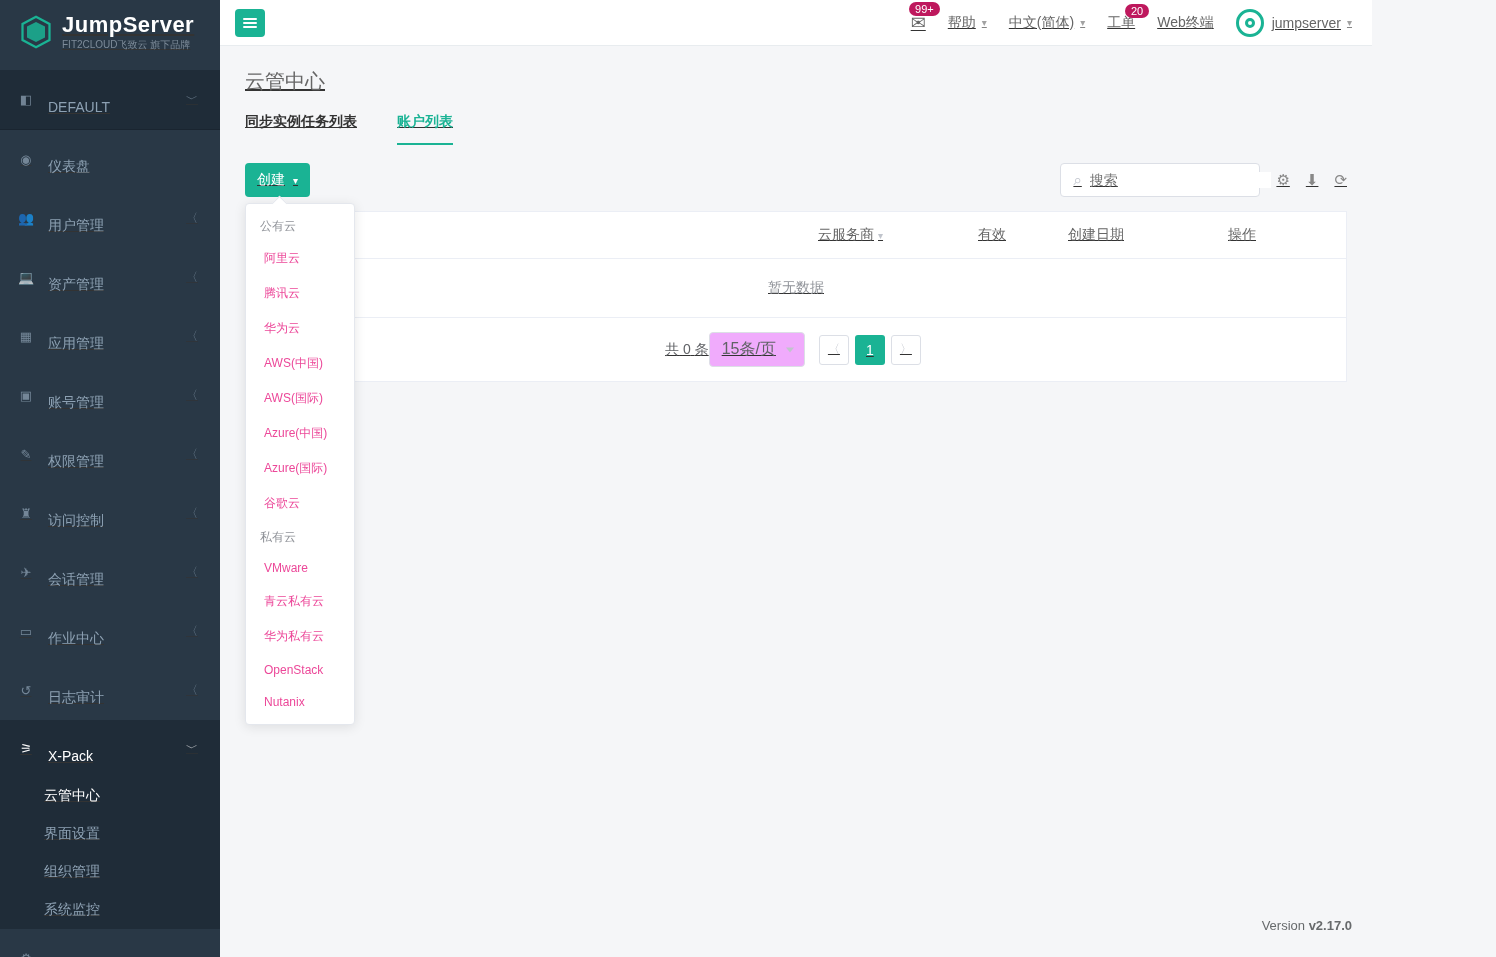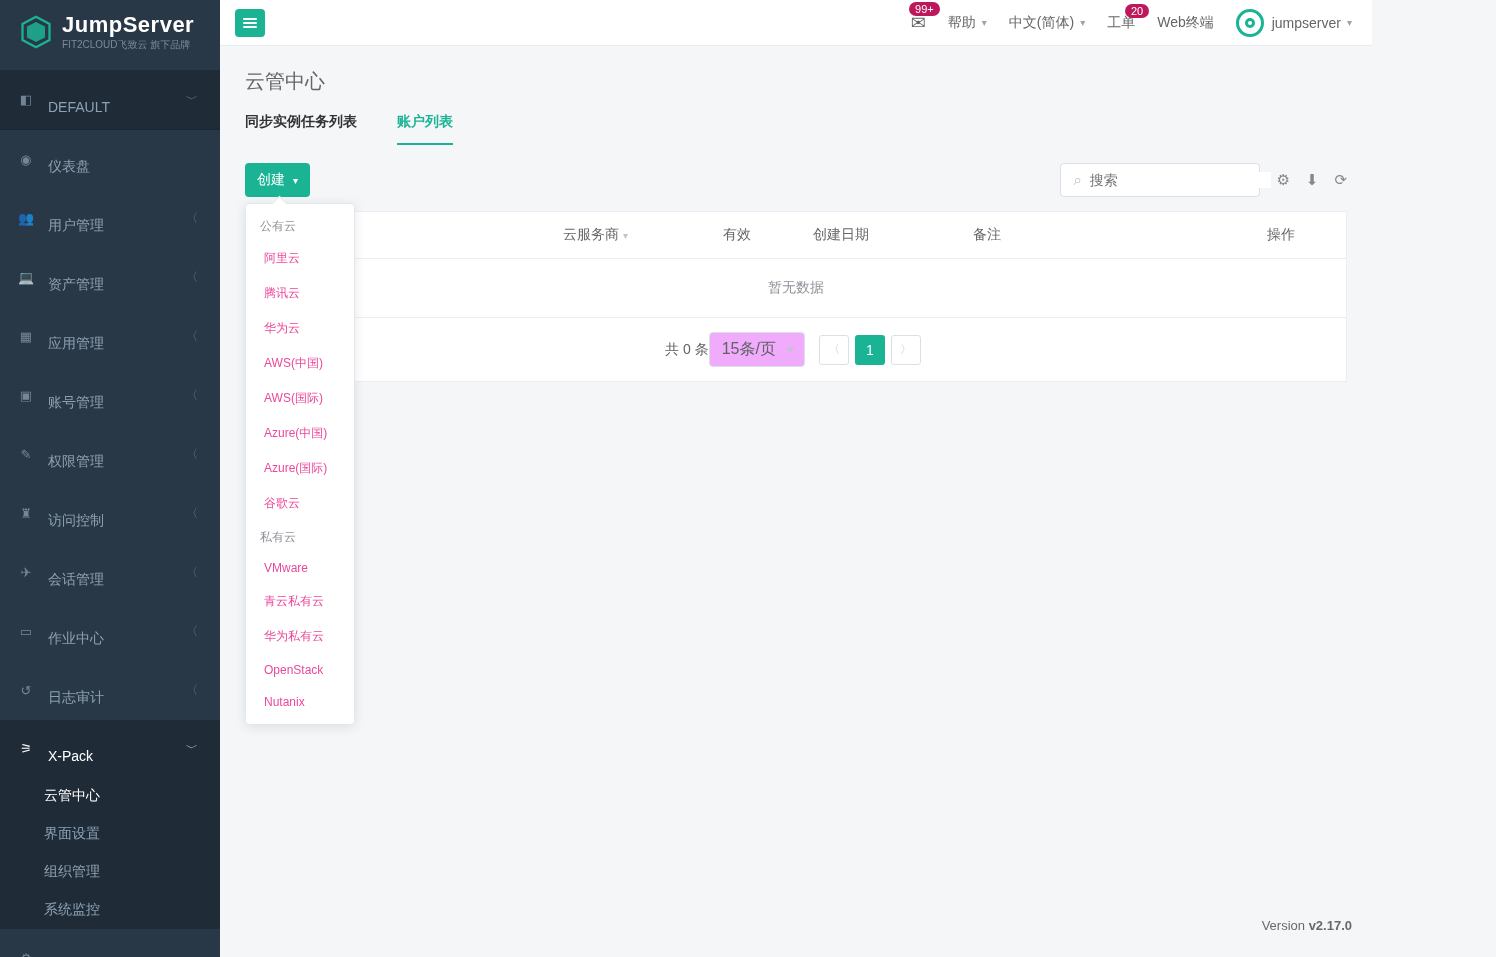--- a/index.html
+++ b/index.html
@@ -1,17 +1,17 @@
 <!DOCTYPE html>
 <html><head>
 <meta charset="utf-8">
 <style>
 * { box-sizing: border-box; margin: 0; padding: 0; }
 body { font-family: -apple-system, BlinkMacSystemFont, "Segoe UI", Arial, sans-serif; font-size: 14px; color: #333; background: #f5f6f8; }
-.app { display: flex; height: 957px; width: 1372px; position: relative; }
+.app { display: flex; height: 957px; width: 1372px; position: relative; text-decoration: underline; }
 
 
 .sidebar { width: 220px; background: #293846; color: #8da1b3; flex-shrink: 0; display: flex; flex-direction: column; }
 .logo-area { padding: 12px 18px 18px 18px; display: flex; align-items: center; gap: 8px; }
 .logo-icon { width: 36px; height: 36px; flex-shrink: 0; }
 .logo-text { display: flex; flex-direction: column; }
 .logo-title { color: #fff; font-size: 22px; font-weight: 700; letter-spacing: 0.5px; }
 .logo-sub { color: #7d8b99; font-size: 10px; }
 .nav { list-style: none; }
 .nav-item { display: flex; align-items: center; padding: 13px 22px 13px 18px; color: #8da1b3; cursor: pointer; position: relative; }
@@ -67,21 +67,21 @@
 
 .table { background: #fff; border: 1px solid #ebeef5; width: 100%; }
 .thead { display: flex; background: #fff; border-bottom: 1px solid #ebeef5; }
 .th { padding: 14px 12px; font-size: 14px; color: #666; font-weight: 500; display: flex; align-items: center; }
 .th.check { width: 50px; justify-content: center; }
 .th.name { flex: 2; }
 .th.provider { width: 160px; }
 .th.valid { width: 90px; }
 .th.date { width: 160px; }
 .th.remark { flex: 2; }
-.th.ops { width: 130px; justify-content: center; }
+.th.ops { width: 130px; }
 .th .sort { margin-left: 4px; font-size: 10px; color: #c0c4cc; }
 .checkbox { width: 14px; height: 14px; border: 1px solid #dcdfe6; border-radius: 2px; background: #fff; }
 .empty-row { text-align: center; padding: 20px; color: #909399; font-size: 14px; border-bottom: 1px solid #ebeef5; }
 
 
 .pagination { display: flex; align-items: center; justify-content: center; padding: 14px; background: #fff; border-top: 0; }
 .pag-total { font-size: 14px; color: #606266; margin-right: 0; }
 .pag-select { border: 1px solid #dcdfe6; border-radius: 4px; padding: 6px 28px 6px 12px; font-size: 16px; color: #606266; background: #f0abfc; margin-right: 14px; position: relative; cursor: pointer; }
 .pag-select::after { content: ""; position: absolute; right: 10px; top: 50%; width: 0; height: 0; border-left: 4px solid transparent; border-right: 4px solid transparent; border-top: 5px solid #c0c4cc; transform: translateY(-50%); }
 .pag-btn { width: 30px; height: 30px; border: 1px solid #dcdfe6; border-radius: 3px; background: #fff; display: flex; align-items: center; justify-content: center; color: #c0c4cc; cursor: not-allowed; margin-right: 6px; font-size: 12px; }
@@ -274,23 +274,20 @@
           <div class="th provider">
               <span>云服务商</span>
               <span class="sort">▾</span>
             </div>
           <div class="th valid">
               <span>有效</span>
             </div>
           <div class="th date">
               <span>创建日期</span>
             </div>
-          <div class="th remark">
-              <span>备注</span>
-            </div>
           <div class="th ops">
               <span>操作</span>
             </div>
         </div>
         <div class="empty-row">暂无数据</div>
         <div class="pagination">
           <span class="pag-total">
             <span>共</span> <span>0</span> <span>条</span>
           </span>
           <div class="pag-select">15条/页</div>

